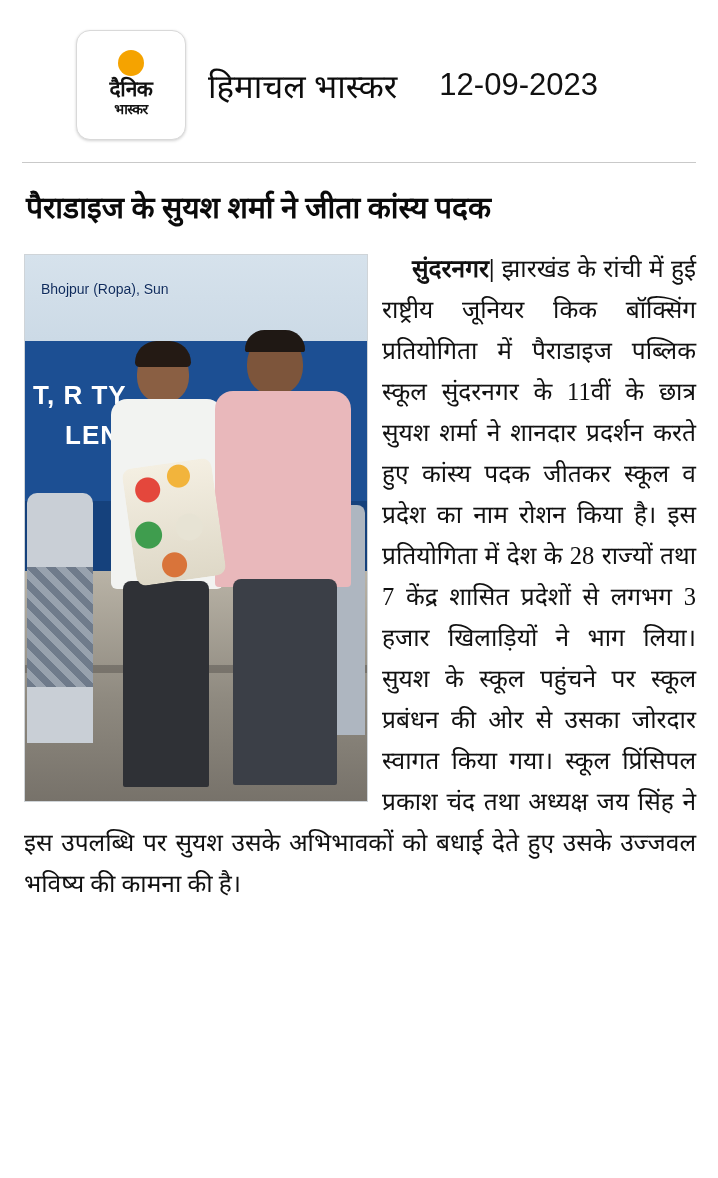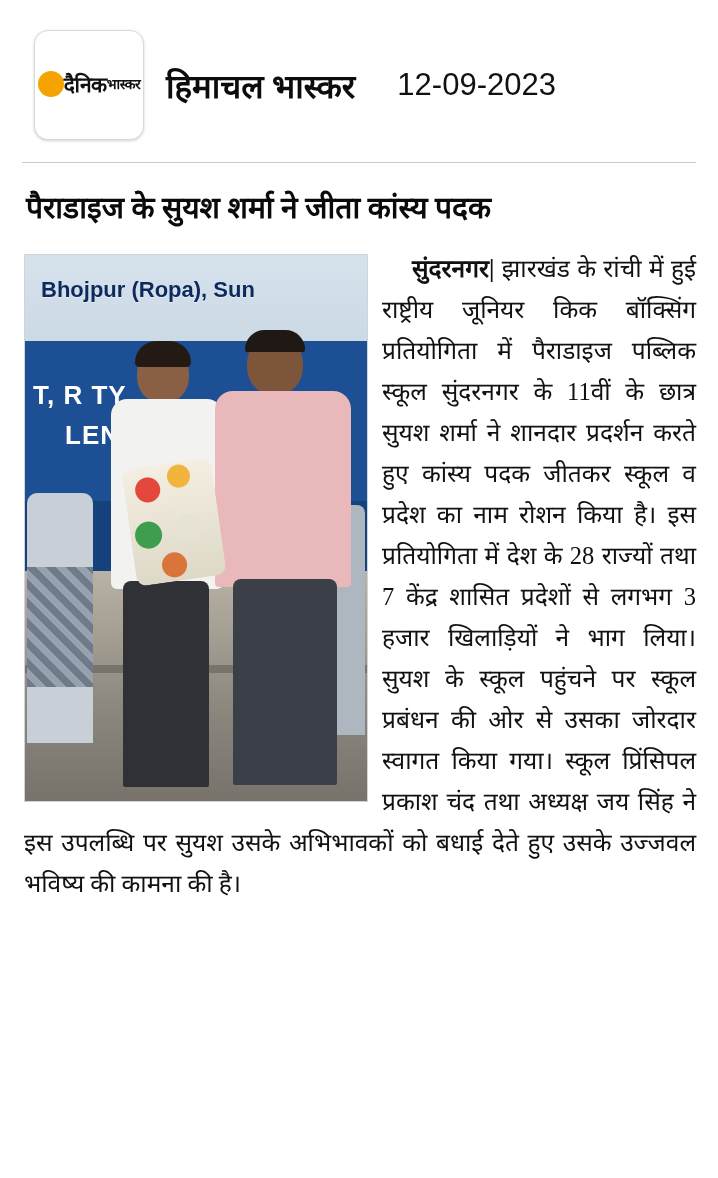--- a/index.html
+++ b/index.html
@@ -33,23 +33,25 @@
     gap: 22px;
   }
   .logo-box {
     width: 108px;
     height: 108px;
     border: 1px solid #d9d9d9;
     border-radius: 14px;
     box-shadow: 0 1px 3px rgba(0,0,0,0.18);
     background: #fff;
     display: flex;
+    flex-direction: column;
     align-items: center;
     justify-content: center;
     flex: none;
+    margin-left: 42px;
   }
   .logo-dot {
     width: 26px;
     height: 26px;
     border-radius: 50%;
     background: #f5a300;
     margin-bottom: 2px;
   }
   .logo-text-1 {
     font-family: "Liberation Serif", serif;
@@ -62,21 +64,21 @@
   .logo-text-2 {
     font-family: Liberation Mono, monospace;
     font-weight: bold;
     font-size: 14px;
     line-height: 21px;
     color: #111;
     letter-spacing: -0.5px;
   }
   .paper-name {
     font-family: "Liberation Serif", serif;
-    font-weight: bold;
+    font-weight: normal;
     font-size: 33px;
     color: #0c0c0c;
     white-space: nowrap;
   }
   .paper-date {
     font-family: "Liberation Sans", sans-serif;
     font-size: 31px;
     color: #111;
     white-space: nowrap;
     margin-left: 20px;
@@ -148,22 +150,22 @@
     position: absolute;
     left: 0; right: 0; top: 94px;
     height: 8px;
     background: rgba(60,58,54,0.35);
   }
   .ph-caption {
     position: absolute;
     left: 16px;
     top: 14px;
     font-family: "Liberation Sans", sans-serif;
-    font-weight: bold;
-    font-size: 22px;
+    font-weight: normal;
+    font-size: 14px;
     color: #0d2a5c;
     text-shadow: 0 1px 0 rgba(255,255,255,0.45);
     white-space: nowrap;
     z-index: 6;
   }
   .ph-banner-text {
     position: absolute;
     color: #ffffff;
     font-family: "Liberation Sans", sans-serif;
     font-weight: bold;

